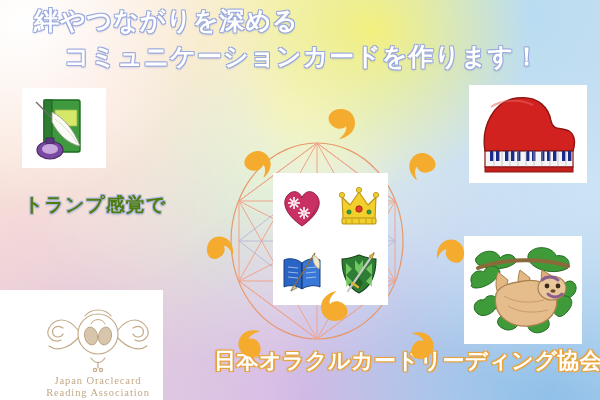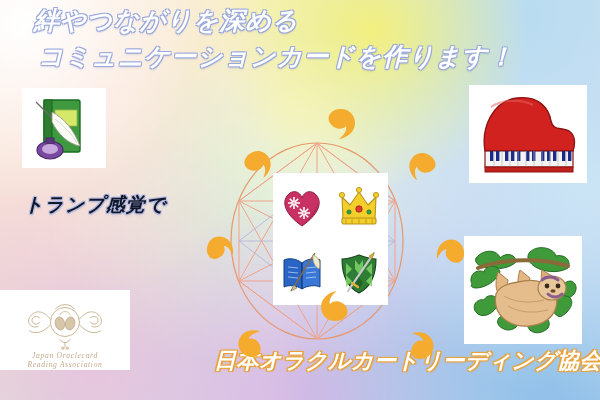--- a/index.html
+++ b/index.html
@@ -4,21 +4,20 @@
 <style>
   html,body{margin:0;padding:0;background:#fff;}
   body{font-family:"Liberation Sans","DejaVu Sans",sans-serif;}
 
   
   #poster{
     position:relative;
     width:600px;height:400px;
     overflow:hidden;
     background:#eaf0f6;
-    font-style:italic;
   }
 
   
   .bg-base{
     position:absolute;inset:0;
     background:
       radial-gradient(circle at 4% 6%,   #ffffff 0%, rgba(255,255,255,0) 26%),
       radial-gradient(circle at 14% 22%, #fbe3da 0%, rgba(251,227,218,0) 34%),
       radial-gradient(circle at 62% 8%,  #f3f07f 0%, rgba(243,240,127,0) 30%),
       radial-gradient(circle at 88% 4%,  #b9dcf2 0%, rgba(185,220,242,0) 34%),
@@ -43,26 +42,26 @@
     font-weight:700;
     font-size:25px;
     line-height:36px;
     letter-spacing:1px;
     white-space:nowrap;
     text-shadow:
       -1px -1px 0 #9aa9dd,  1px -1px 0 #9aa9dd,
       -1px  1px 0 #9aa9dd,  1px  1px 0 #9aa9dd,
        0    2px 2px rgba(120,130,190,.28);
   }
-  .headline .l2{ padding-left:4px; }
+  .headline .l2{ padding-left:4px;margin-left:26px; }
 
   
   .subcopy{
     position:absolute;left:24px;top:190px;
-    color:#0f172a;
+    color:#4d7c0f;
     font-weight:700;
     font-size:19px;
     line-height:30px;
     letter-spacing:1px;
     white-space:nowrap;
     text-shadow:
       -1px -1px 0 #b3b8df,  1px -1px 0 #b3b8df,
       -1px  1px 0 #b3b8df,  1px  1px 0 #b3b8df,
        0    2px 2px rgba(130,135,190,.25);
   }
@@ -84,21 +83,21 @@
 
   
   .photo-card{
     position:absolute;
     background:#ffffff;
     overflow:hidden;
   }
   #card-book { left:22px;  top:88px;  width:84px;  height:80px; }
   #card-piano{ left:469px; top:85px;  width:118px; height:98px; }
   #card-sloth{ left:464px; top:236px; width:118px; height:108px;}
-  #card-logo { left:0px;   top:290px; width:130px; height:80px;}
+  #card-logo { left:0px;   top:290px; width:130px; height:110px;padding-left:33px;}
 
   .photo-card svg{display:block;width:100%;height:100%;}
 
   
   .comma{
     position:absolute;
     width:0;height:0;
   }
   .comma svg{display:block;overflow:visible;}
 

